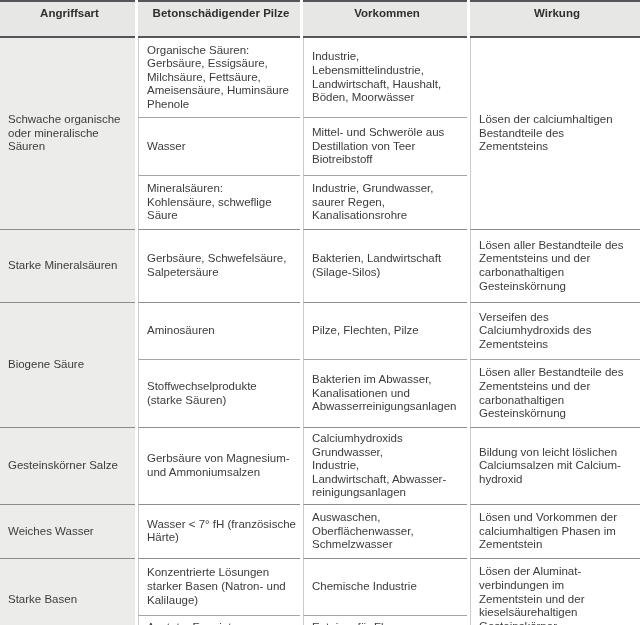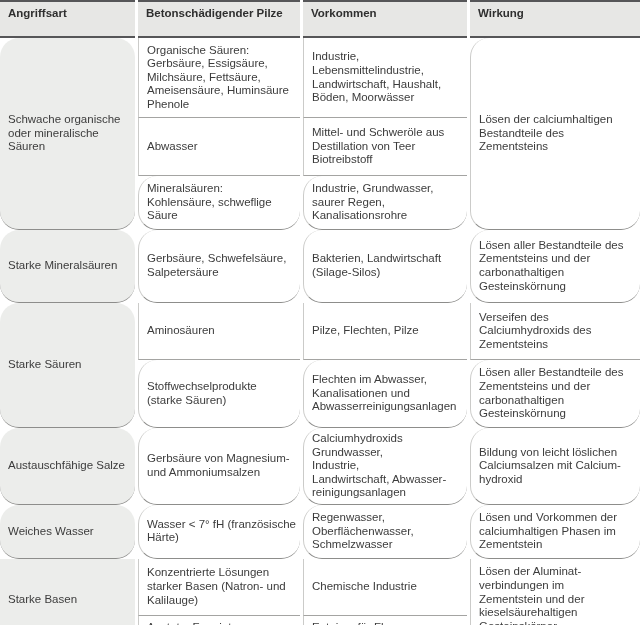--- a/index.html
+++ b/index.html
@@ -25,42 +25,42 @@
 
   th, td { box-sizing: border-box; }
 
   th {
     background: #e7e7e5;
     border-top: 2px solid #565658;
     border-bottom: 2px solid #565658;
     font-size: 11.5px;
     font-weight: bold;
     color: #2f2f2f;
-    text-align: left;
+    text-align: center;
     vertical-align: middle;
     padding: 5px 4px 17px 8px;
     height: 30px;
   }
 
   td {
     font-size: 11.5px;
     color: #3c3c3c;
     line-height: 1.18;
     text-align: left;
     vertical-align: middle;
     padding: 4px 4px 4px 8px;
     white-space: pre-line;
     background: #ffffff;
     border-bottom: 1px solid #9a9a98;
   }
   td.c1 { background: #ecedeb; }
   td.c2, td.c3, td.c4 { border-left: 1px solid #cbcbc9; }
 
   td.ie { border-bottom-color: #a4a4a2; } 
-  td.ge { border-bottom-color: #8d8d8b; border-radius: 19px; } 
+  td.ge { border-bottom-color: #8d8d8b; } 
   td.te { border-bottom: none; margin-top: 20px; }          
 </style>
 </head>
 <body>
 
 <div class="page">
   <table class="attack-table">
     <colgroup>
       <col class="c1">
         <col class="c2">
@@ -87,21 +87,21 @@
 Phenole</td>
           <td class="c3 ie">Industrie,
 Lebensmittelindustrie,
 Landwirtschaft, Haushalt,
 Böden, Moorwässer</td>
           <td class="c4 ge" rowspan="3">Lösen der calciumhaltigen
 Bestandteile des
 Zementsteins</td>
         </tr>
         <tr style="height: 58px;">
-          <td class="c2 ie">Abwasser</td>
+          <td class="c2 ie">Wasser</td>
           <td class="c3 ie">Mittel- und Schweröle aus
 Destillation von Teer
 Biotreibstoff</td>
         </tr>
         <tr style="height: 54px;">
           <td class="c2 ge">Mineralsäuren:
 Kohlensäure, schweflige
 Säure</td>
           <td class="c3 ge">Industrie, Grundwasser,
 saurer Regen,
@@ -112,55 +112,55 @@
           <td class="c2 ge">Gerbsäure, Schwefelsäure,
 Salpetersäure</td>
           <td class="c3 ge">Bakterien, Landwirtschaft
 (Silage-Silos)</td>
           <td class="c4 ge">Lösen aller Bestandteile des
 Zementsteins und der
 carbonathaltigen
 Gesteinskörnung</td>
         </tr>
         <tr style="height: 57px;">
-          <td class="c1 ge" rowspan="2">Starke Säuren</td>
+          <td class="c1 ge" rowspan="2">Biogene Säure</td>
           <td class="c2 ie">Aminosäuren</td>
           <td class="c3 ie">Pilze, Flechten, Pilze</td>
           <td class="c4 ie">Verseifen des
 Calciumhydroxids des
 Zementsteins</td>
         </tr>
         <tr style="height: 68px;">
           <td class="c2 ge">Stoffwechselprodukte
 (starke Säuren)</td>
-          <td class="c3 ge">Flechten im Abwasser,
+          <td class="c3 ge">Bakterien im Abwasser,
 Kanalisationen und
 Abwasserreinigungsanlagen</td>
           <td class="c4 ge">Lösen aller Bestandteile des
 Zementsteins und der
 carbonathaltigen
 Gesteinskörnung</td>
         </tr>
         <tr style="height: 67px;">
-          <td class="c1 ge">Austauschfähige Salze</td>
+          <td class="c1 ge">Gesteinskörner Salze</td>
           <td class="c2 ge">Gerbsäure von Magnesium-
 und Ammoniumsalzen</td>
           <td class="c3 ge">Calciumhydroxids Grundwasser,
 Industrie,
 Landwirtschaft, Abwasser-
 reinigungsanlagen</td>
           <td class="c4 ge">Bildung von leicht löslichen
 Calciumsalzen mit Calcium-
 hydroxid</td>
         </tr>
         <tr style="height: 54px;">
           <td class="c1 ge">Weiches Wasser</td>
           <td class="c2 ge">Wasser &lt; 7° fH (französische
 Härte)</td>
-          <td class="c3 ge">Regenwasser,
+          <td class="c3 ge">Auswaschen,
 Oberflächenwasser,
 Schmelzwasser</td>
           <td class="c4 ge">Lösen und Vorkommen der
 calciumhaltigen Phasen im
 Zementstein</td>
         </tr>
         <tr style="height: 57px;">
           <td class="c1 te" rowspan="2">Starke Basen</td>
           <td class="c2 ie">Konzentrierte Lösungen
 starker Basen (Natron- und

